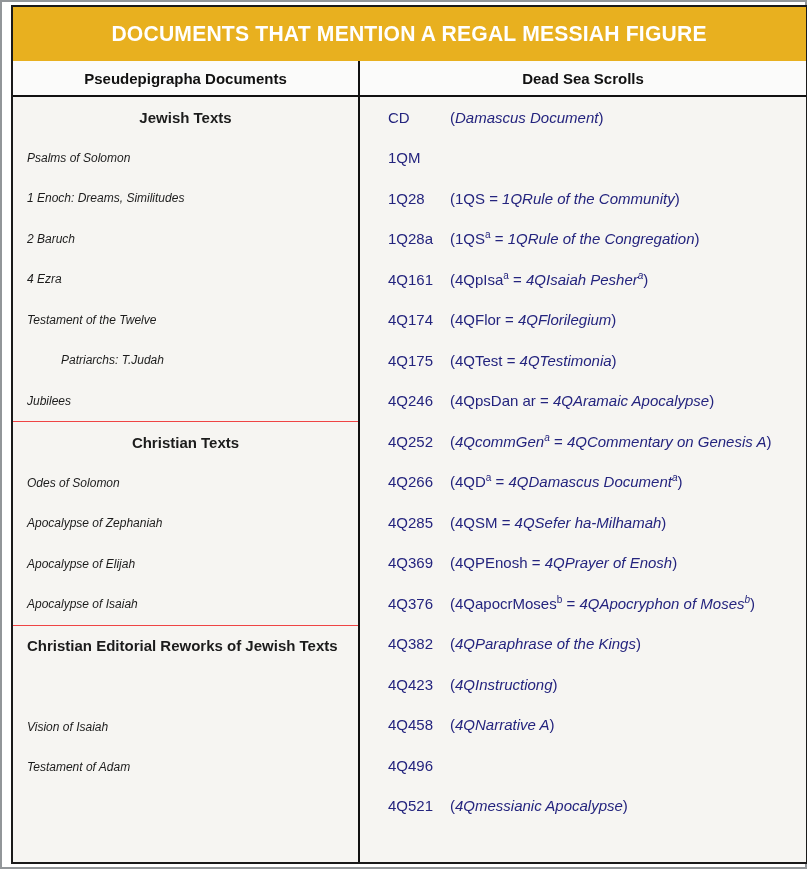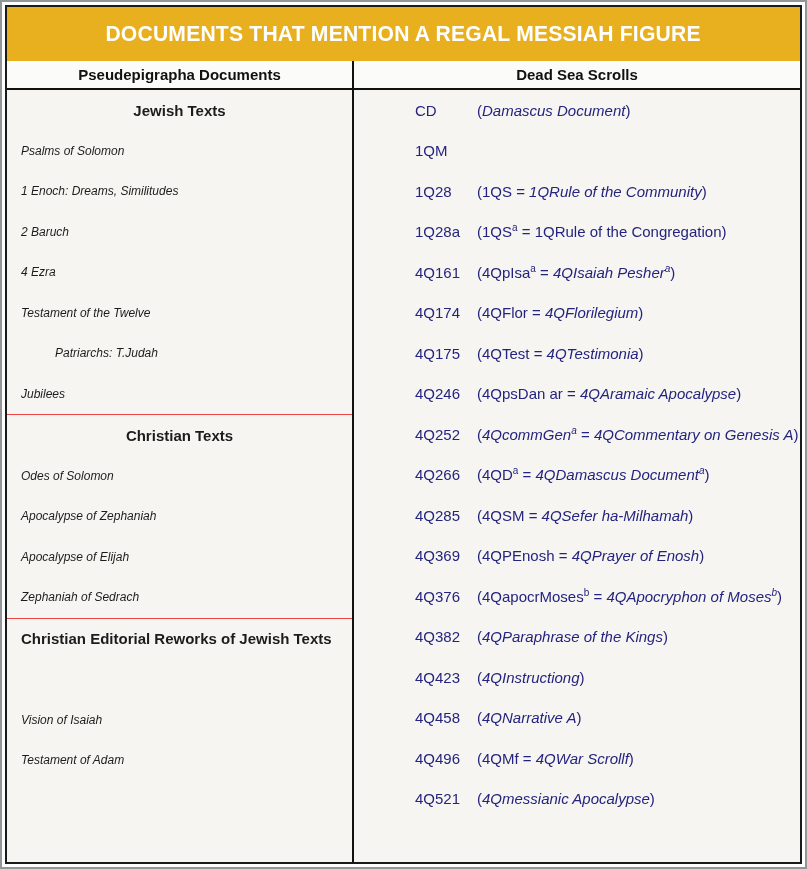--- a/index.html
+++ b/index.html
@@ -13,44 +13,45 @@
     border: 2px solid #929699;
     background: #ffffff;
     padding: 3px;
   }
   .table-wrap {
     width: 100%; height: 100%;
     border: 2px solid #1a1a1a;
     display: flex; flex-direction: column;
     background: #f6f5f2;
     overflow: hidden;
+    margin-left: 6px;
   }
   .title-band {
     height: 54px; flex: none;
     display: flex; align-items: center; justify-content: center;
   }
   .title-text {
     color: #ffffff; font-weight: bold; font-size: 22px;
     letter-spacing: 0.2px;
     transform: scaleX(0.96);
     white-space: nowrap;
   }
   .colheaders {
-    height: 29px; flex: none;
+    height: 36px; flex: none;
     background: #fbfbfa;
     display: flex;
     border-bottom: 2px solid #111111;
   }
   .colheader-cell {
     display: flex; align-items: center; justify-content: center;
     font-weight: bold; font-size: 15px; color: #111111;
   }
   .colheader-cell.left { width: 347px; flex: none; border-right: 2px solid #111111; }
   .colheader-cell.right { flex: 1; }
-  .table-body { flex: 1; display: flex; min-height: 0; gap: 33px; }
+  .table-body { flex: 1; display: flex; min-height: 0; }
   .left-col {
     width: 347px; flex: none;
     border-right: 2px solid #111111;
     display: flex; flex-direction: column;
     color: #1c1c1c;
   }
   .section { display: flex; flex-direction: column; flex: none; }
   .section + .section { border-top: 1px solid #ef4444; }
   .section:last-child { flex: 1; }
   .section-heading {
@@ -106,21 +107,21 @@
             <div class="pseudo-item">4 Ezra</div>
             <div class="pseudo-item">Testament of the Twelve</div>
             <div class="pseudo-item indent">Patriarchs: T.Judah</div>
             <div class="pseudo-item">Jubilees</div>
           </div>
           <div class="section">
             <div class="section-heading center">Christian Texts</div>
             <div class="pseudo-item">Odes of Solomon</div>
             <div class="pseudo-item">Apocalypse of Zephaniah</div>
             <div class="pseudo-item">Apocalypse of Elijah</div>
-            <div class="pseudo-item">Zephaniah of Sedrach</div>
+            <div class="pseudo-item">Apocalypse of Isaiah</div>
           </div>
           <div class="section">
             <div class="section-heading">Christian Editorial Reworks of Jewish Texts</div>
             <div class="pseudo-item blank"></div>
             <div class="pseudo-item">Vision of Isaiah</div>
             <div class="pseudo-item">Testament of Adam</div>
           </div>
         </div>
       <div class="right-col" style="color: rgb(36, 36, 126);">
           <div class="dss-row">
@@ -129,21 +130,21 @@
           </div>
           <div class="dss-row">
             <span class="dss-id">1QM</span>
           </div>
           <div class="dss-row">
             <span class="dss-id">1Q28</span>
             <span class="dss-desc"><span>(1QS = </span><span style="font-style: italic;">1QRule of the Community</span><span>)</span></span>
           </div>
           <div class="dss-row">
             <span class="dss-id">1Q28a</span>
-            <span class="dss-desc"><span>(1QS</span><sup>a</sup><span> = </span><span style="">1QRule of the Congregation</span><span>)</span></span>
+            <span class="dss-desc"><span>(1QS</span><sup>a</sup><span> = </span><span style="font-style: italic;">1QRule of the Congregation</span><span>)</span></span>
           </div>
           <div class="dss-row">
             <span class="dss-id">4Q161</span>
             <span class="dss-desc"><span>(4QpIsa</span><sup>a</sup><span> = </span><span style="font-style: italic;">4QIsaiah Pesher</span><sup style="font-style: italic;">a</sup><span>)</span></span>
           </div>
           <div class="dss-row">
             <span class="dss-id">4Q174</span>
             <span class="dss-desc"><span>(4QFlor = </span><span style="font-style: italic;">4QFlorilegium</span><span>)</span></span>
           </div>
           <div class="dss-row">
@@ -181,21 +182,20 @@
           <div class="dss-row">
             <span class="dss-id">4Q423</span>
             <span class="dss-desc"><span>(</span><span style="font-style: italic;">4QInstructiong</span><span>)</span></span>
           </div>
           <div class="dss-row">
             <span class="dss-id">4Q458</span>
             <span class="dss-desc"><span>(</span><span style="font-style: italic;">4QNarrative A</span><span>)</span></span>
           </div>
           <div class="dss-row">
             <span class="dss-id">4Q496</span>
-            <span class="dss-desc"><span>(4QMf = </span><span style="font-style: italic;">4QWar Scrollf</span><span>)</span></span>
           </div>
           <div class="dss-row">
             <span class="dss-id">4Q521</span>
             <span class="dss-desc"><span>(</span><span style="font-style: italic;">4Qmessianic Apocalypse</span><span>)</span></span>
           </div>
         </div>
     </div>
 
   </div>
 </div>

